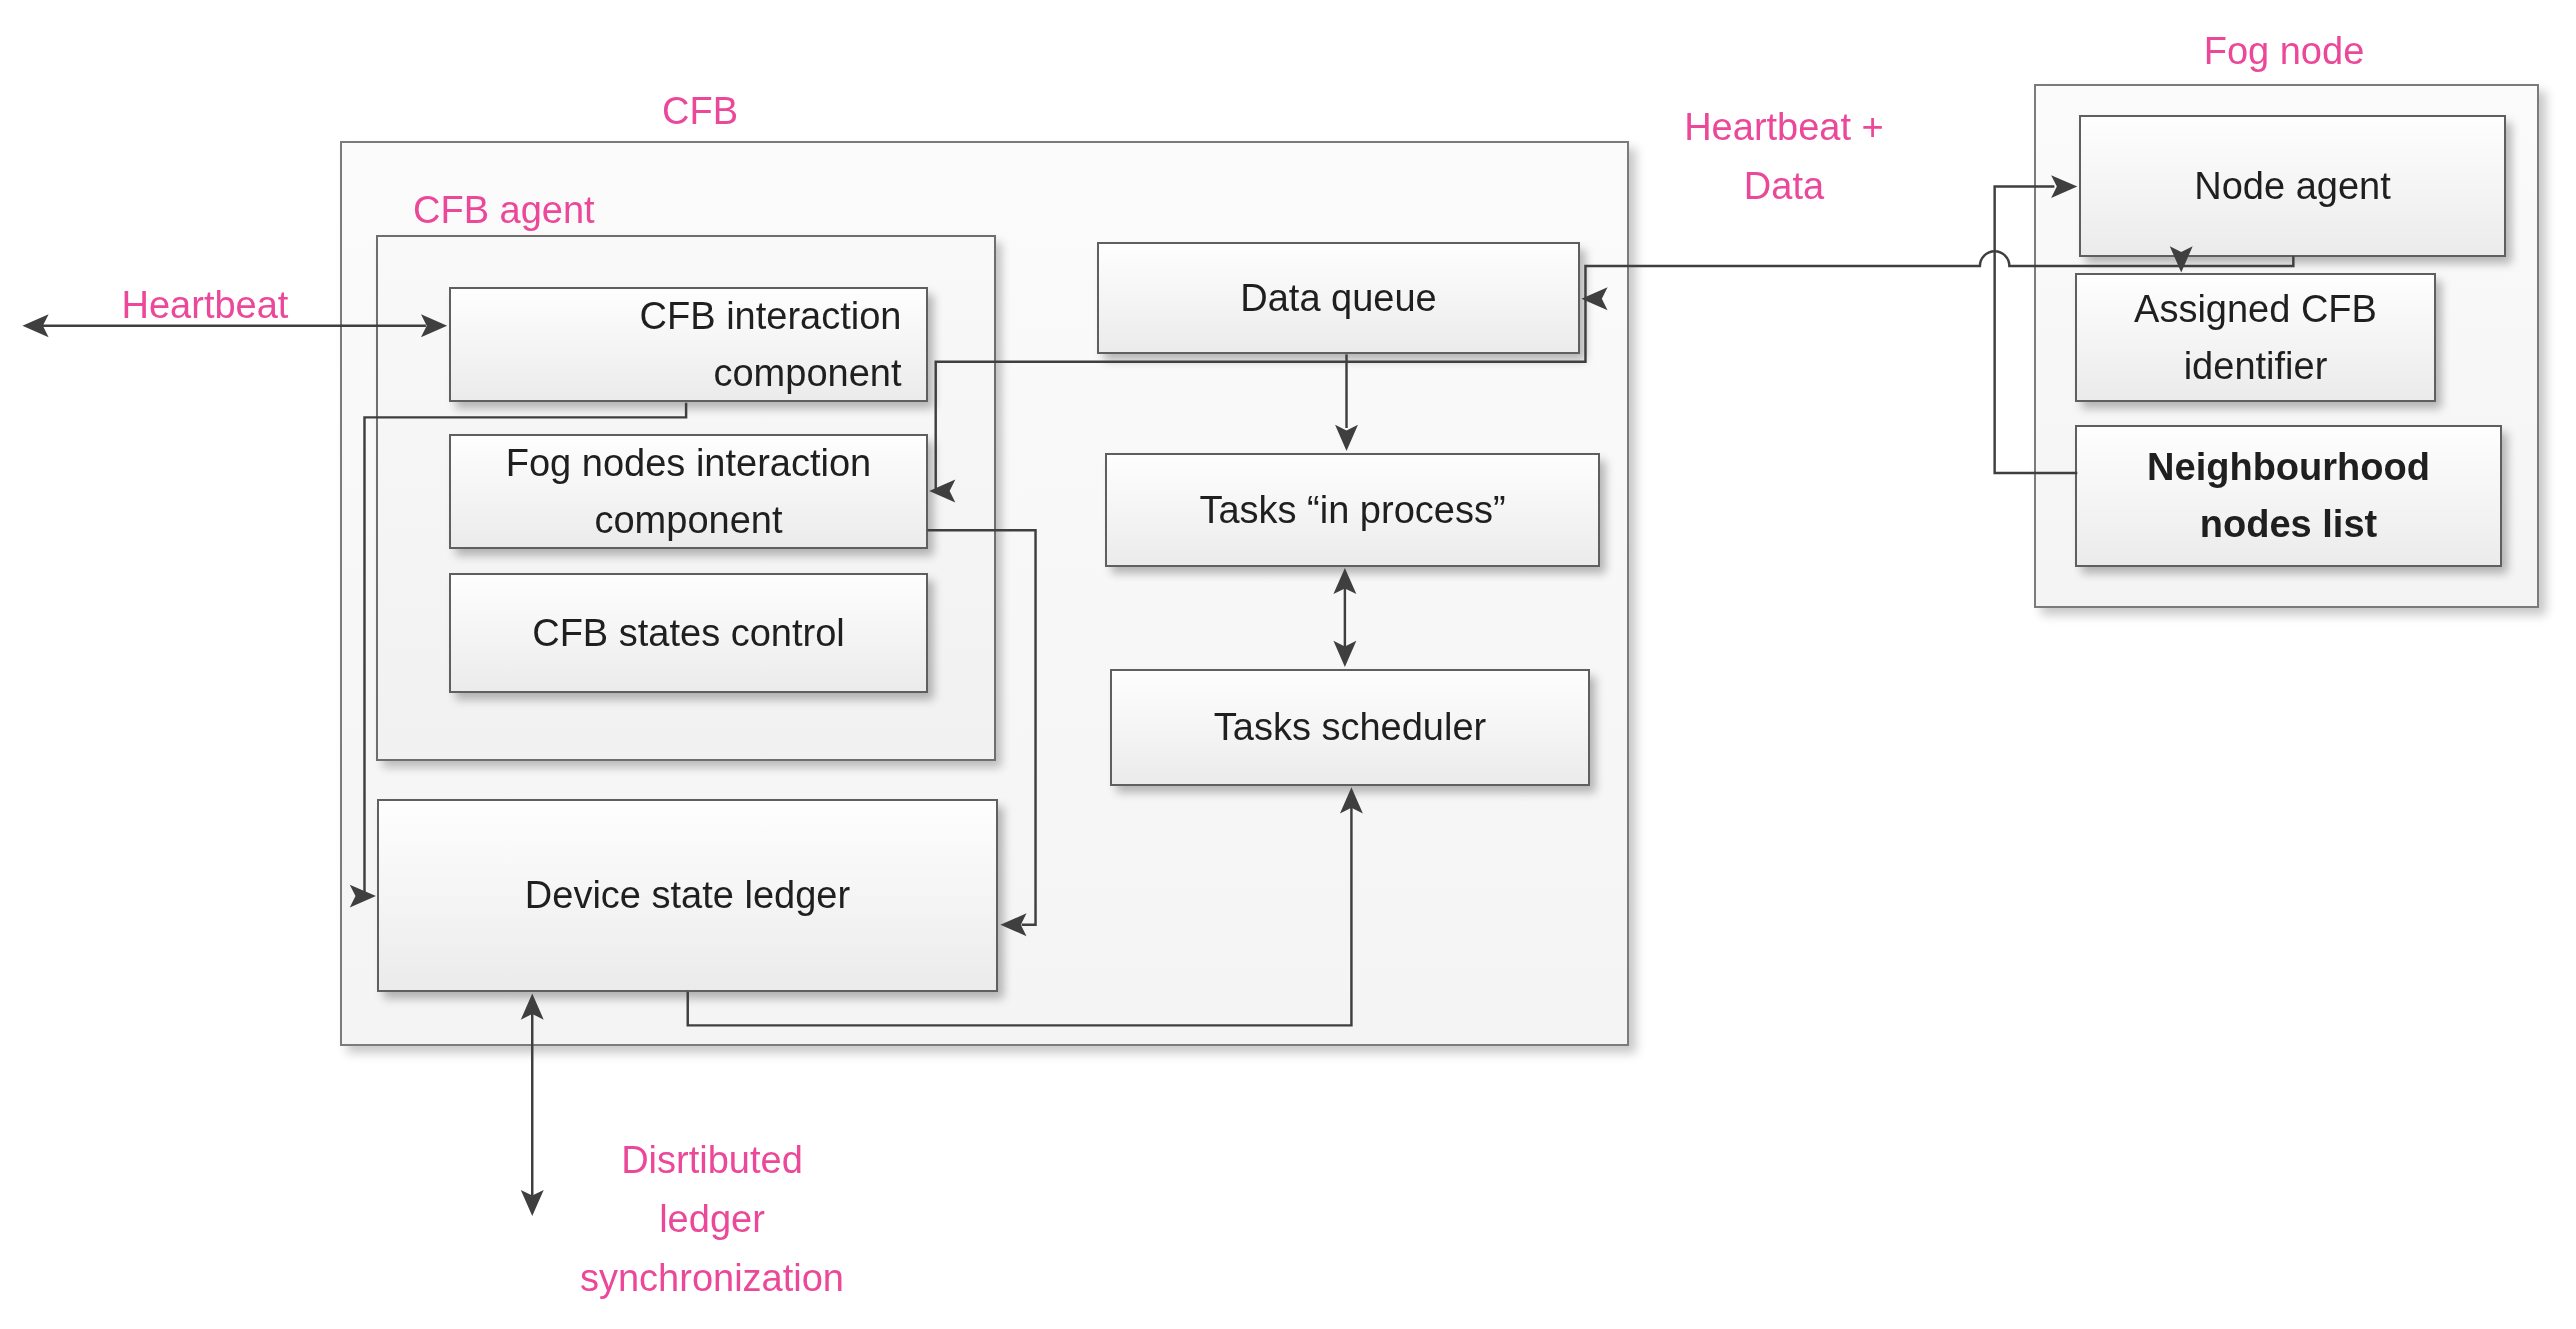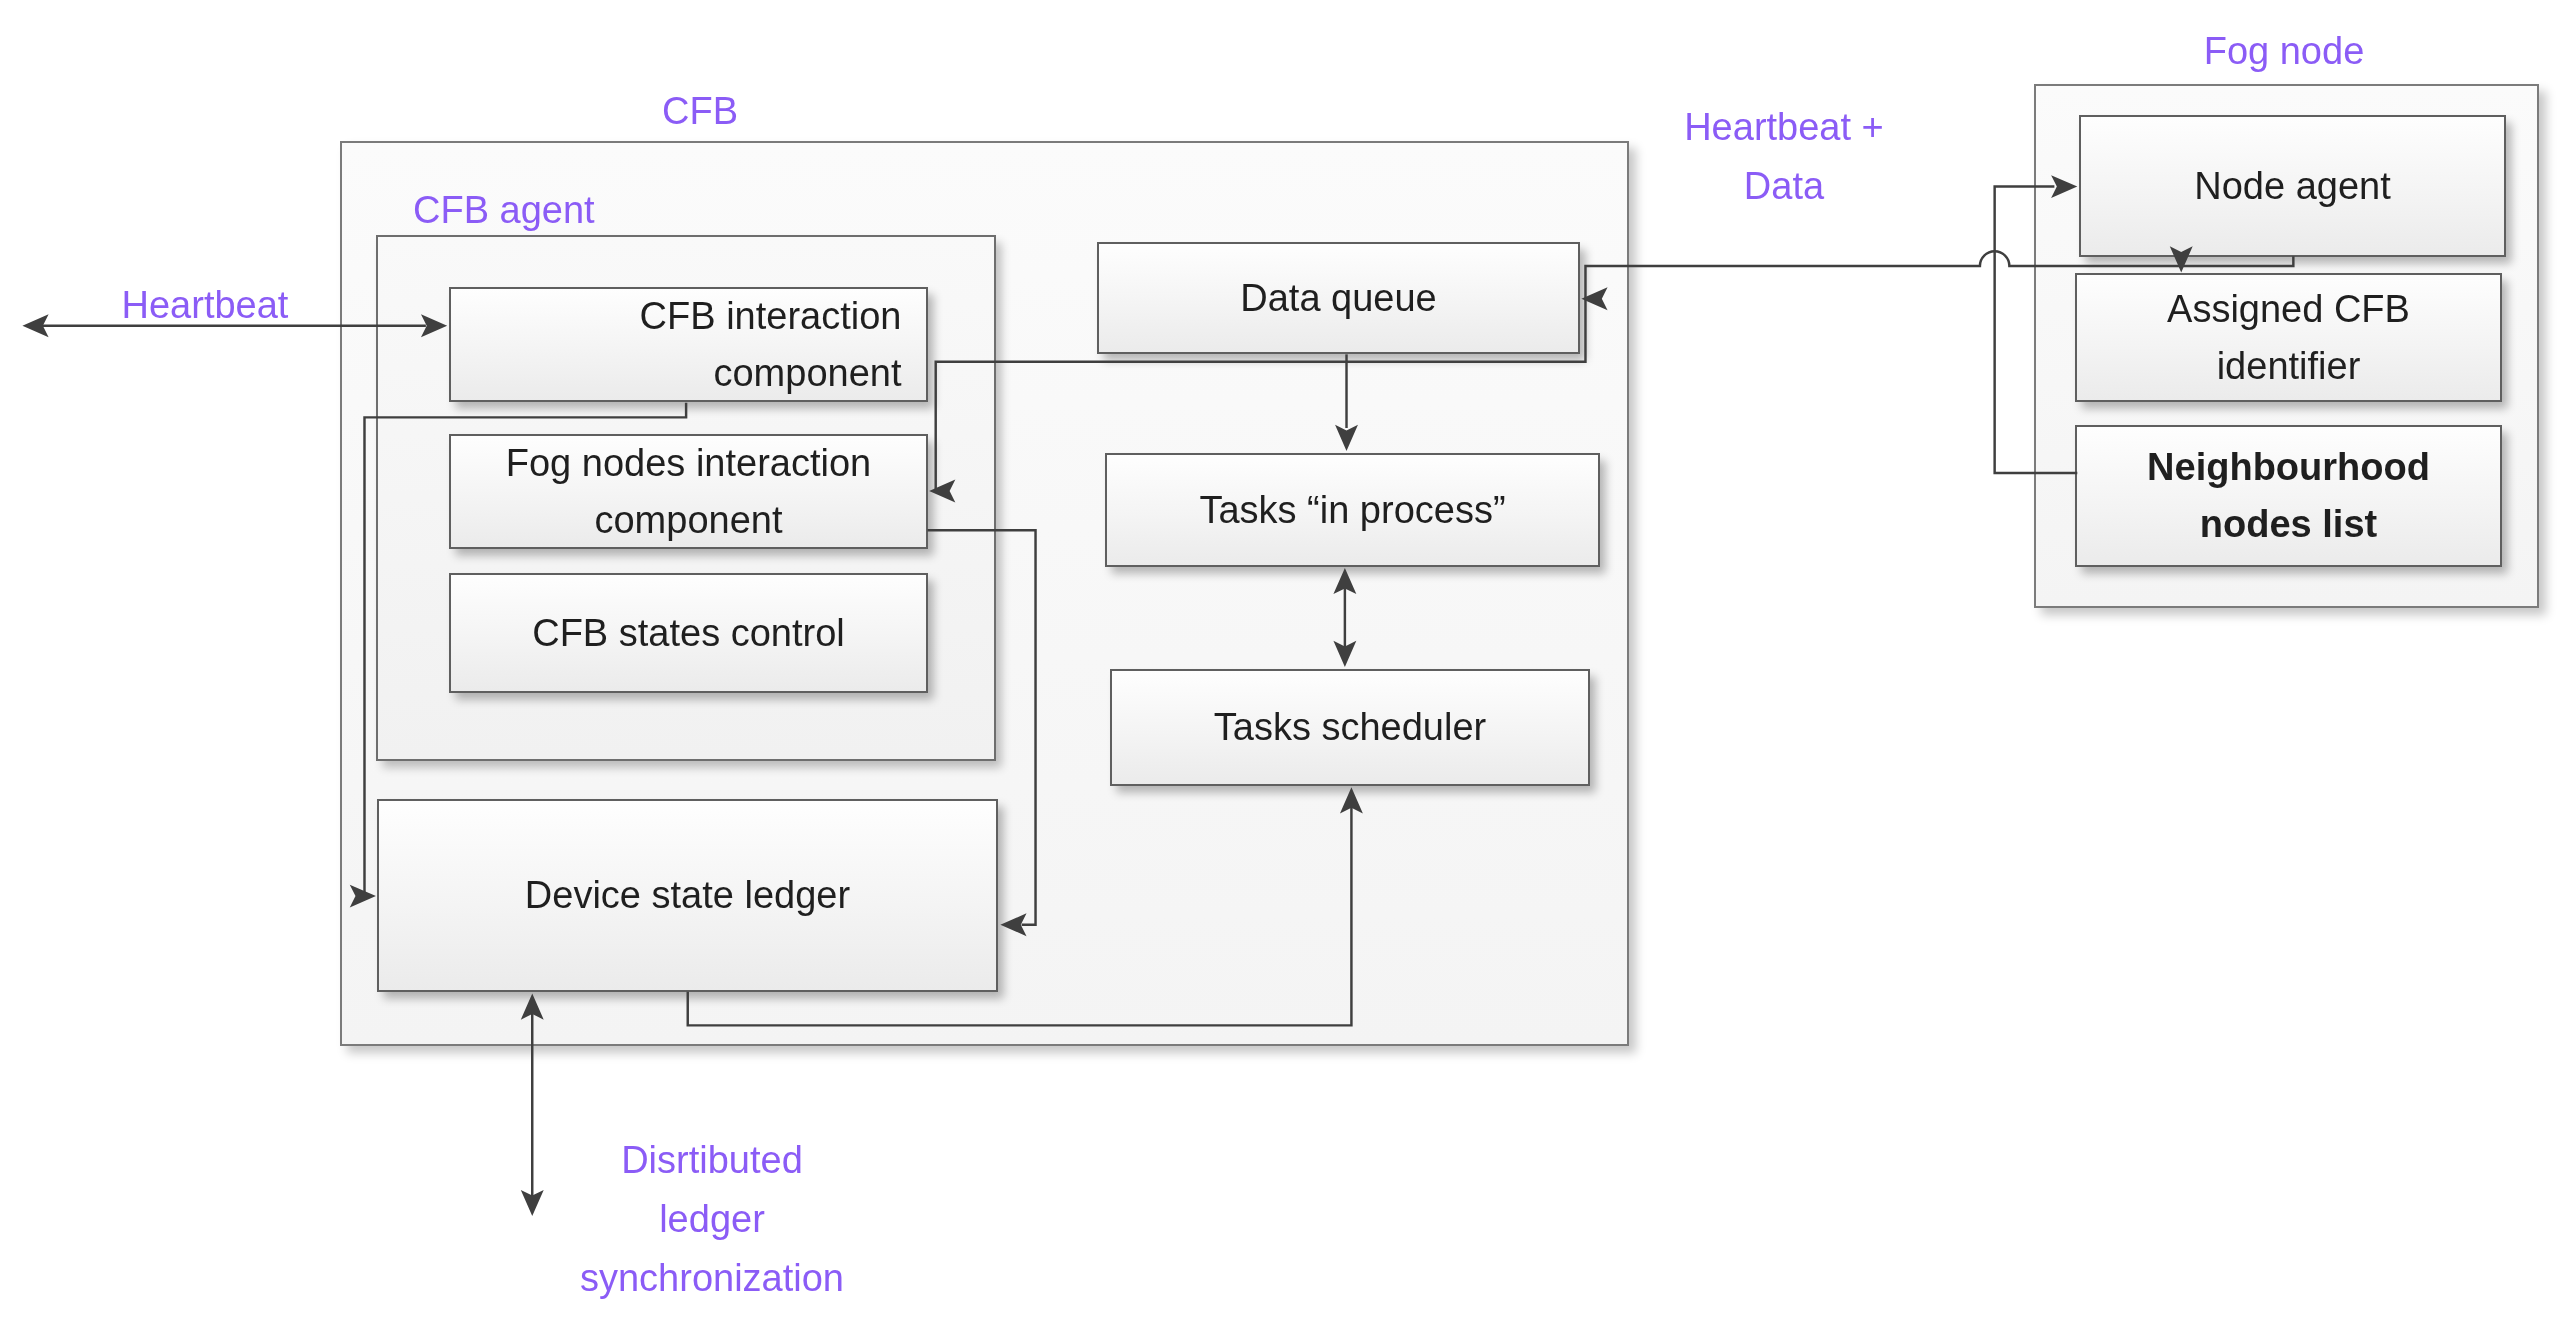--- a/index.html
+++ b/index.html
@@ -11,21 +11,21 @@
                  box-shadow:6.5px 7.4px 9.8px rgba(0,0,0,.22);z-index:1;}
   .agent-box{border:2.5px solid #6e6e6e;background:linear-gradient(180deg,#f9f9f9 0%,#f1f1f1 100%);
              box-shadow:5.7px 6.5px 9px rgba(0,0,0,.24);z-index:2;}
   .inner-box{border:2.5px solid #5f5f5f;background:linear-gradient(180deg,#fefefe 0%,#f4f4f4 55%,#ebebeb 100%);
              box-shadow:5.7px 6.5px 9px rgba(0,0,0,.28);z-index:3;}
 
   .lbl{font-size:38px;line-height:1.5;color:#1f1f1f;}
   .w520{max-width:426px;}
   .w420{max-width:344px;}
 
-  .floating{position:absolute;font-size:38px;line-height:1.5;color:#8b5cf6;z-index:4;}
+  .floating{position:absolute;font-size:38px;line-height:1.5;color:#ec4899;z-index:4;}
   .centered{text-align:center;}
   .ml .line{line-height:59px;text-align:center;}
 
   svg.connectors{position:absolute;left:0;top:0;width:2576px;height:1329px;z-index:5;pointer-events:none;}
   svg.connectors path{stroke:#3f3f3f;stroke-width:3;fill:none;}
   svg.connectors polygon{fill:#3f3f3f;stroke:none;}
 </style>
 </head>
 <body>
 
@@ -103,21 +103,21 @@
   </div>
 
   <div class="floating centered" style="left:2161px;top:23px;width:246px;">Fog node</div>
 
   <div class="box container-box" style="left:2034px;top:84px;width:505px;height:524px;"></div>
 
   <div class="box inner-box" style="left:2079px;top:115px;width:427px;height:142px;">
     <span class="lbl w420">Node agent</span>
   </div>
 
-  <div class="box inner-box" style="left:2075px;top:273px;width:427px;height:129px;">
+  <div class="box inner-box" style="left:2075px;top:273px;width:361px;height:129px;">
     <span class="lbl w420">Assigned CFB identifier</span>
   </div>
 
   <div class="box inner-box" style="left:2075px;top:425px;width:427px;height:142px;font-weight:bold;">
     <span class="lbl w420">Neighbourhood nodes list</span>
   </div>
 
   <div class="floating centered" style="left:82px;top:277px;width:246px;">Heartbeat</div>
 
   <div class="floating ml" style="left:1653px;top:98px;width:262px;">

